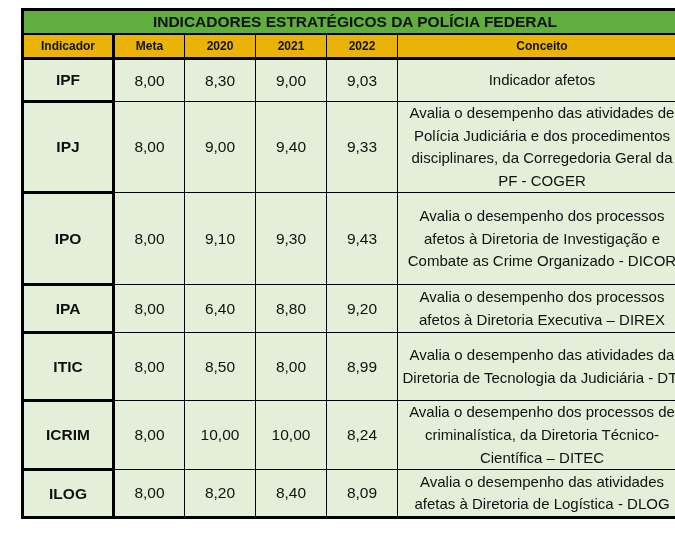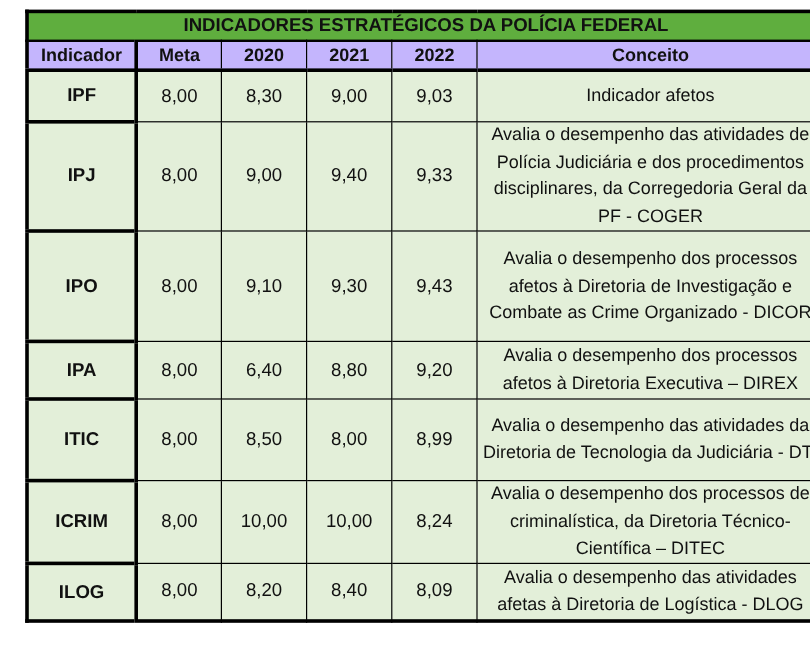--- a/index.html
+++ b/index.html
@@ -5,21 +5,21 @@
     html, body { margin: 0; padding: 0; background: #ffffff; }
     body { width: 675px; height: 558px; position: relative; overflow: hidden;
            font-family: "Liberation Sans", "DejaVu Sans", sans-serif; }
     .wrap { position: absolute; left: 21px; top: 8px; width: 668px; }
     table { border-collapse: collapse; width: 668px; table-layout: fixed;
             border: 3px solid #000; }
     td, th { border: 1px solid #000; text-align: center; vertical-align: middle;
              padding: 0 2px; color: #111; }
     .title-row th { background: #5fae3e; height: 22px; font-size: 15.5px; font-weight: bold;
                     border-bottom: 2px solid #000; letter-spacing: 0; }
-    .head-row th { background: #c4b5fd; height: 22px; font-size: 15px; font-weight: bold;
+    .head-row th { background: #eab308; height: 22px; font-size: 12px; font-weight: bold;
                    border-bottom: 3px solid #000; }
     .head-row th.c-ind { border-right: 3px solid #000; }
     tbody td { background: #e3efd9; font-size: 15.5px; }
     tbody td.c-ind { font-weight: bold; border-right: 3px solid #000; }
     tbody tr td { border-top: 1px solid #000; }
     tbody tr td.c-ind { border-top: 3px solid #000; }
     td.c-con { line-height: 22.6px; font-size: 15px; padding: 0 3px; }
     col.w-ind { width: 91px; } col.w-meta { width: 71px; } col.w-y { width: 71px; }
     col.w-con { width: auto; }
   </style>

